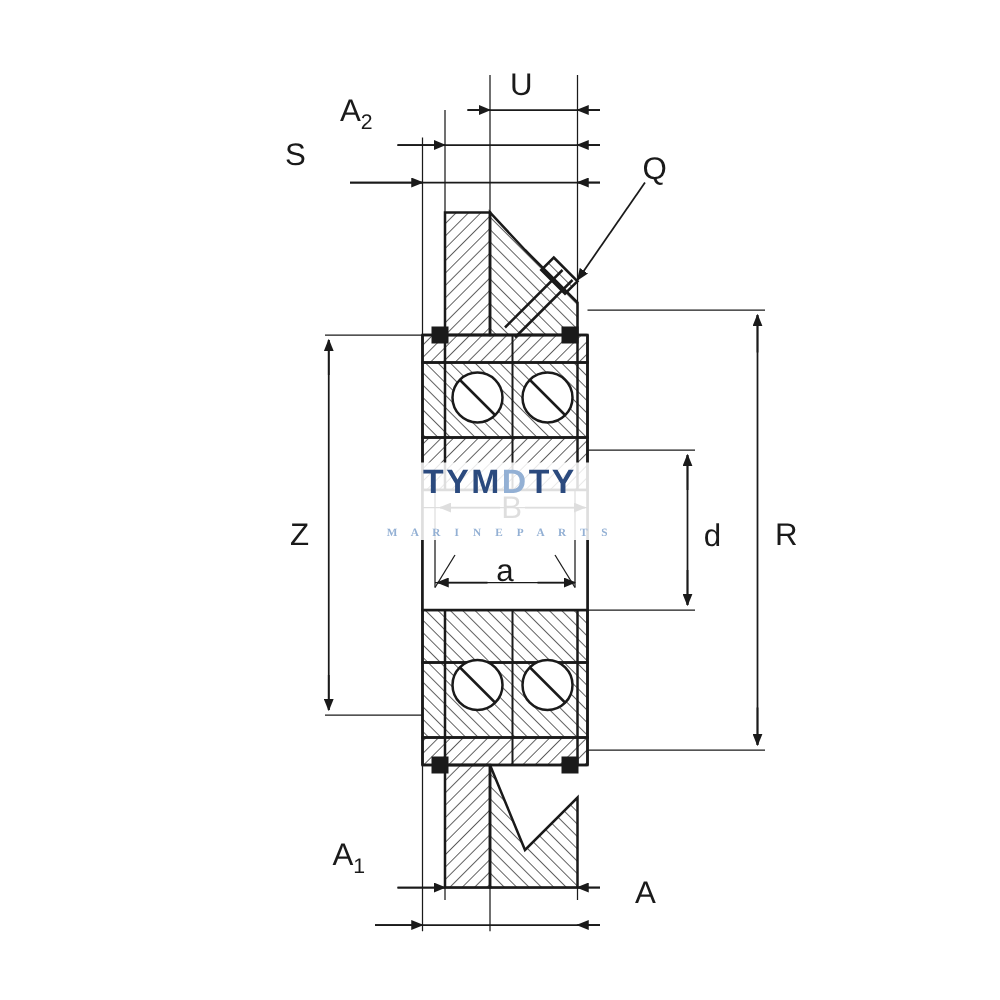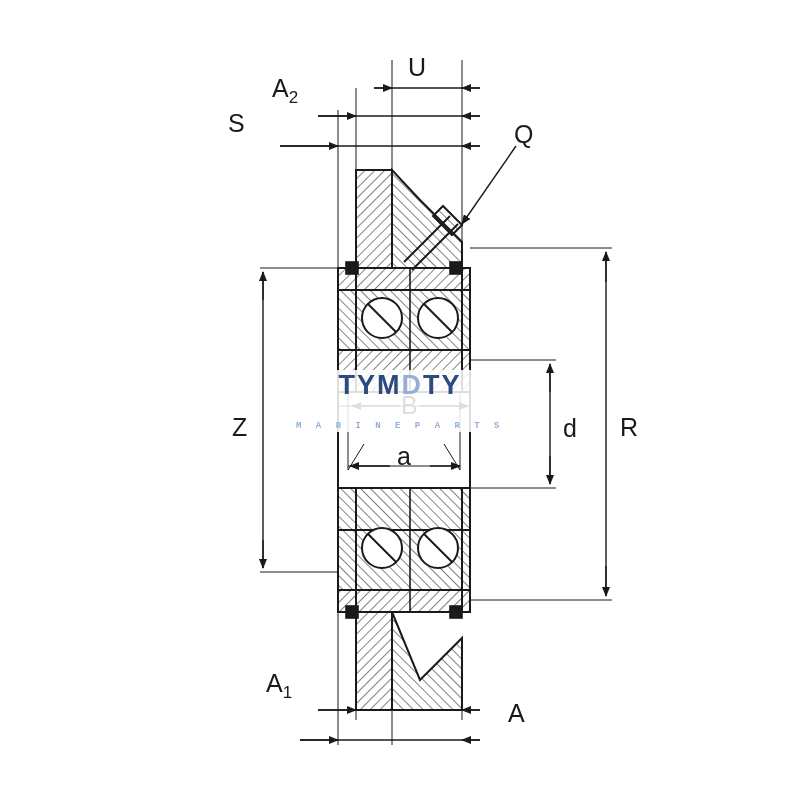--- a/index.html
+++ b/index.html
@@ -5,21 +5,21 @@
   html,body{margin:0;padding:0;background:#ffffff;}
   body{width:800px;height:800px;font-family:"Liberation Sans",sans-serif;overflow:hidden;}
   #stage{position:relative;width:800px;height:800px;}
   svg{display:block;}
   .wm-wrap{position:absolute;left:283px;top:370px;width:234px;height:62px;
            background:rgba(255,255,255,0.86);display:flex;flex-direction:column;
            align-items:center;justify-content:center;pointer-events:none;}
   .wm-main{font-family:"Liberation Sans",sans-serif;font-size:27px;letter-spacing:2px;
            font-weight:700;color:#2b4a7e;line-height:1;}
   .wm-main .lt{color:#93b0d4;}
-  .wm-sub{font-family:Liberation Mono, monospace;font-size:9px;letter-spacing:4.5px;
+  .wm-sub{font-family:Liberation Serif, serif;font-size:9px;letter-spacing:4.5px;
           color:#93b0d4;margin-top:22px;font-weight:700;}
 </style>
 </head>
 <body>
 
 <div id="stage">
 
 <svg width="800" height="800" viewBox="0 0 800 800">
   <defs>
     <pattern id="hatchR" width="7" height="7" patternTransform="rotate(45)" patternUnits="userSpaceOnUse">

